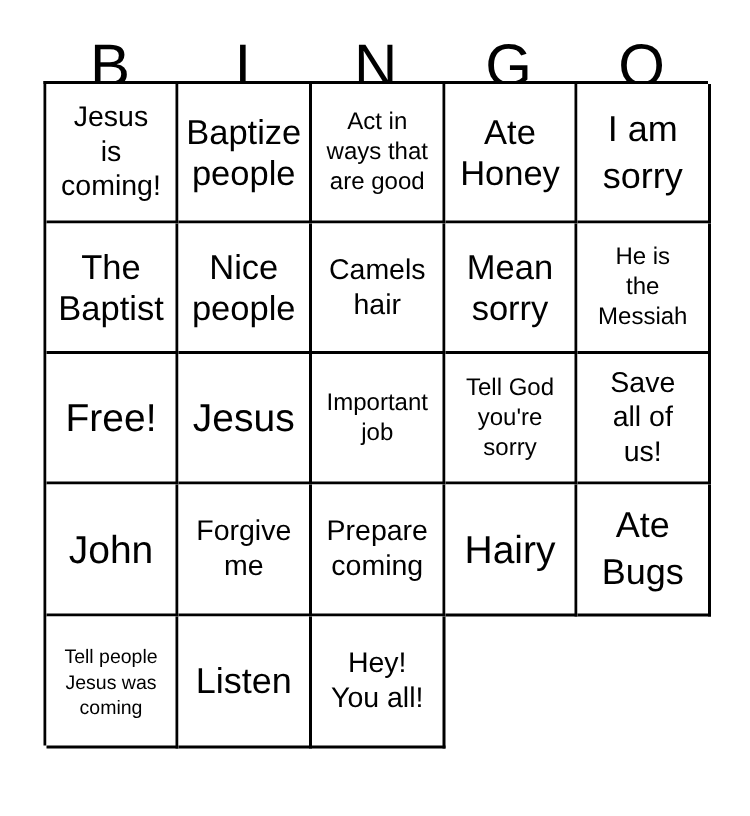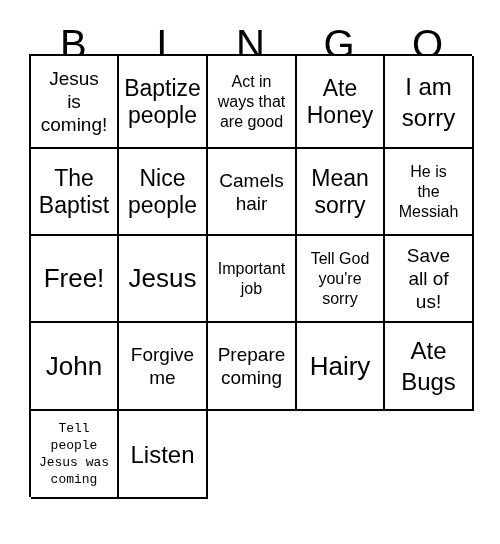--- a/index.html
+++ b/index.html
@@ -81,21 +81,21 @@
     white-space: pre-line;
     word-break: normal;
   }
 
   
   .fs-xxl .cell-text { font-size: 26px; line-height: 35px; }
   .fs-xl  .cell-text { font-size: 24px; line-height: 31px; }
   .fs-lg  .cell-text { font-size: 23px; line-height: 27px; }
   .fs-md  .cell-text { font-size: 19px; line-height: 23px; }
   .fs-sm  .cell-text { font-size: 16px; line-height: 20px; }
-  .fs-xs  .cell-text { font-size: 13px; line-height: 17px; font-family: Liberation Mono, monospace; }
+  .fs-xs  .cell-text { font-size: 13px; line-height: 17px; }
 </style>
 </head>
 <body>
 
 <div id="bingo-card">
 
   <div id="header-row">
       <div class="header-letter">B</div>
       <div class="header-letter">I</div>
       <div class="header-letter">N</div>
@@ -186,15 +186,19 @@
 Bugs</span>
       </div>
       <div class="cell fs-xs">
         <span class="cell-text">Tell people
 Jesus was
 coming</span>
       </div>
       <div class="cell fs-xl">
         <span class="cell-text">Listen</span>
       </div>
+      <div class="cell fs-md">
+        <span class="cell-text">Hey!
+You all!</span>
+      </div>
     </div>
 
 </div>
 
 </body></html>

